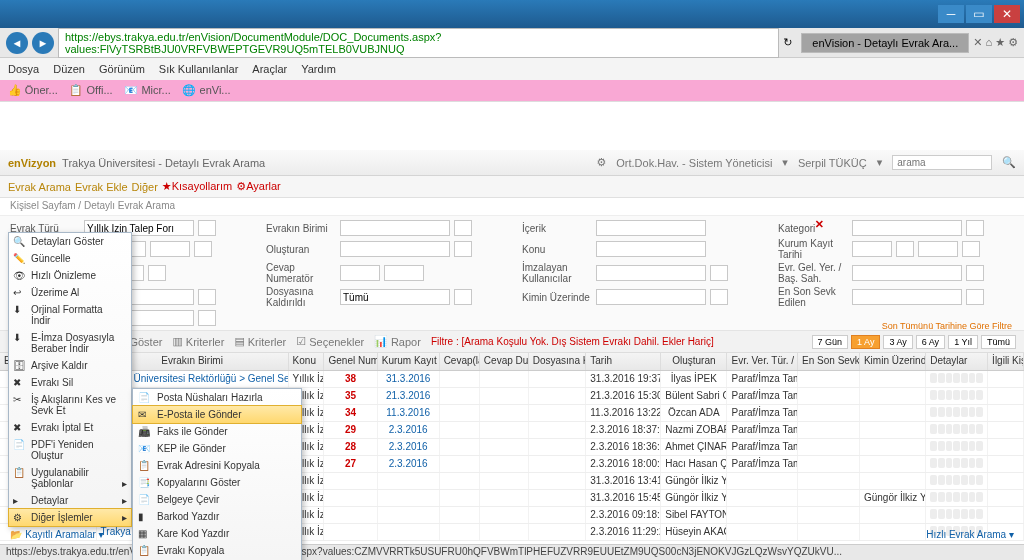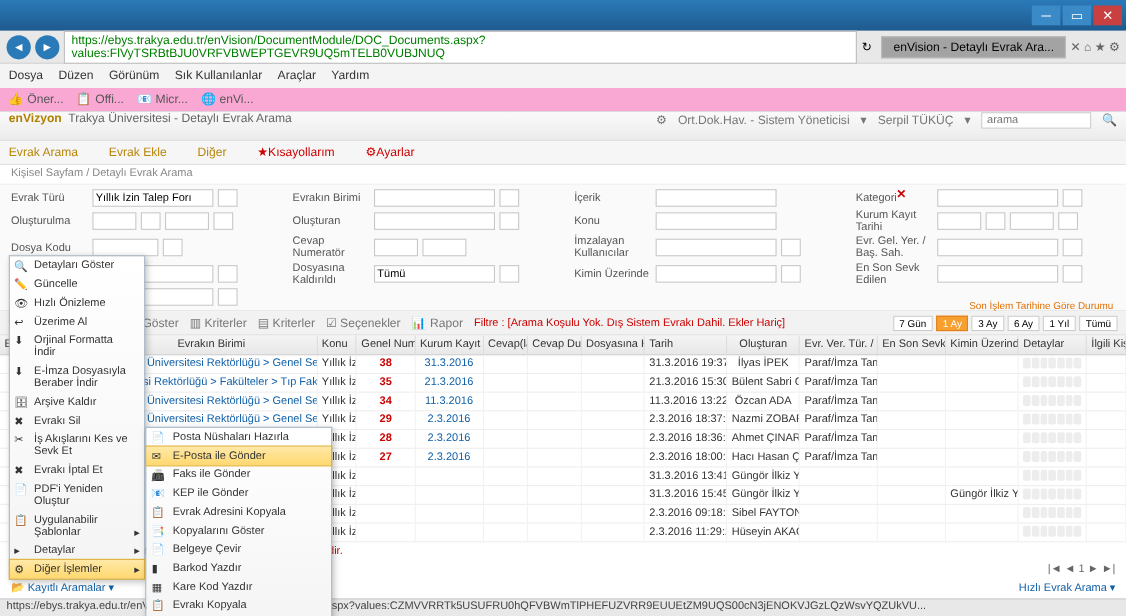--- a/index.html
+++ b/index.html
@@ -6,25 +6,25 @@
 body { font-size:11px; background:#fff; width:1024px; height:560px; overflow:hidden; }
 .titlebar { height:28px; background:linear-gradient(#2a7ab8,#1e5a8e); display:flex; justify-content:flex-end; align-items:center; padding:0 4px; }
 .titlebar span { width:26px; height:18px; background:#3a8ac8; margin-left:2px; text-align:center; color:#fff; line-height:18px; font-size:12px; }
 .titlebar .close { background:#c94040; }
 .addrbar { height:30px; background:#e8e8e8; border-bottom:1px solid #ccc; display:flex; align-items:center; padding:0 6px; gap:4px; }
 .addrbar .nav { width:22px; height:22px; border-radius:50%; background:#2a7ab8; color:#fff; text-align:center; line-height:22px; }
 .addrbar .url { flex:1; background:#fff; border:1px solid #bbb; padding:2px 6px; font-size:11px; color:#008000; }
 .addrbar .tab { background:#a3a3a3; border:1px solid #bbb; padding:3px 10px; font-size:11px; }
 .menubar { height:22px; background:#f4f4f4; display:flex; align-items:center; padding:0 8px; gap:14px; color:#333; }
 .toolbar { height:22px; background:#f9a8d4; border-bottom:1px solid #ddd; display:flex; align-items:center; padding:0 8px; gap:12px; color:#555; }
-.appbar { height:26px; background:linear-gradient(#fafafa,#ececec); border-bottom:1px solid #d4d4d4; display:flex; align-items:flex-start; padding:0 8px; }
+.appbar { height:26px; background:linear-gradient(#fafafa,#ececec); border-bottom:1px solid #d4d4d4; display:flex; align-items:center; padding:0 8px;margin-top:48px; }
 .appbar .crumb { color:#666; }
 .appbar .right { margin-left:auto; display:flex; gap:10px; align-items:center; color:#777; }
 .appbar .search { width:100px; border:1px solid #ccc; padding:1px 4px; font-size:10px; }
-.appmenu { height:22px; background:#f6f6f6; border-bottom:1px solid #e0e0e0; display:flex; align-items:center; padding:0 8px; gap:28px; }
+.appmenu { height:22px; background:#f6f6f6; border-bottom:1px solid #e0e0e0; display:flex; align-items:center; padding:0 8px; gap:4px; }
 .appmenu a { color:#b8860b; }
 .appmenu .red { color:#c00; }
 .bc { height:18px; padding:2px 10px; color:#888; font-size:10px; border-bottom:1px solid #eee; }
 .filters { background:#fafafa; border-bottom:1px solid #e4e4e4; padding:4px 10px; display:grid; grid-template-columns:repeat(4,1fr); gap:2px 20px; position:relative; }
 .frow { display:flex; align-items:center; gap:4px; }
 .frow label { width:70px; color:#555; font-size:10px; }
 .frow input, .frow select { border:1px solid #c8c8c8; padding:1px 2px; font-size:10px; height:16px; }
 .frow .w1 { width:110px; } .frow .w2 { width:18px; }
 .closex { position:absolute; right:200px; top:2px; color:#c00; font-weight:bold; cursor:pointer; }
 .actbar { height:22px; background:#f2f2f2; border-bottom:1px solid #ddd; display:flex; align-items:center; padding:0 8px; gap:10px; }
@@ -214,21 +214,21 @@
 </div>
 
 <div class="actbar" style="position:relative">
   <span class="btn">🔍<span>Sorgula</span></span>
   <span class="btn">▦<span>Tümünü Göster</span></span>
   <span class="btn">▥<span>Kriterler</span></span>
   <span class="btn">▤<span>Kriterler</span></span>
   <span class="btn">☑<span>Seçenekler</span></span>
   <span class="btn">📊<span>Rapor</span></span>
   <span style="color:#c00;font-size:10px">Filtre : [Arama Koşulu Yok. Dış Sistem Evrakı Dahil. Ekler Hariç]</span>
-  <span class="filterlabel">Son İşlem Tarihine Göre Durumu</span>
+  <span class="filterlabel">Son Tümünü Tarihine Göre Filtre</span>
   <div class="right" id="ranges">
       <span class="rangebtn">7 Gün</span>
       <span class="rangebtn active">1 Ay</span>
       <span class="rangebtn">3 Ay</span>
       <span class="rangebtn">6 Ay</span>
       <span class="rangebtn">1 Yıl</span>
       <span class="rangebtn">Tümü</span>
     </div>
 </div>
 

